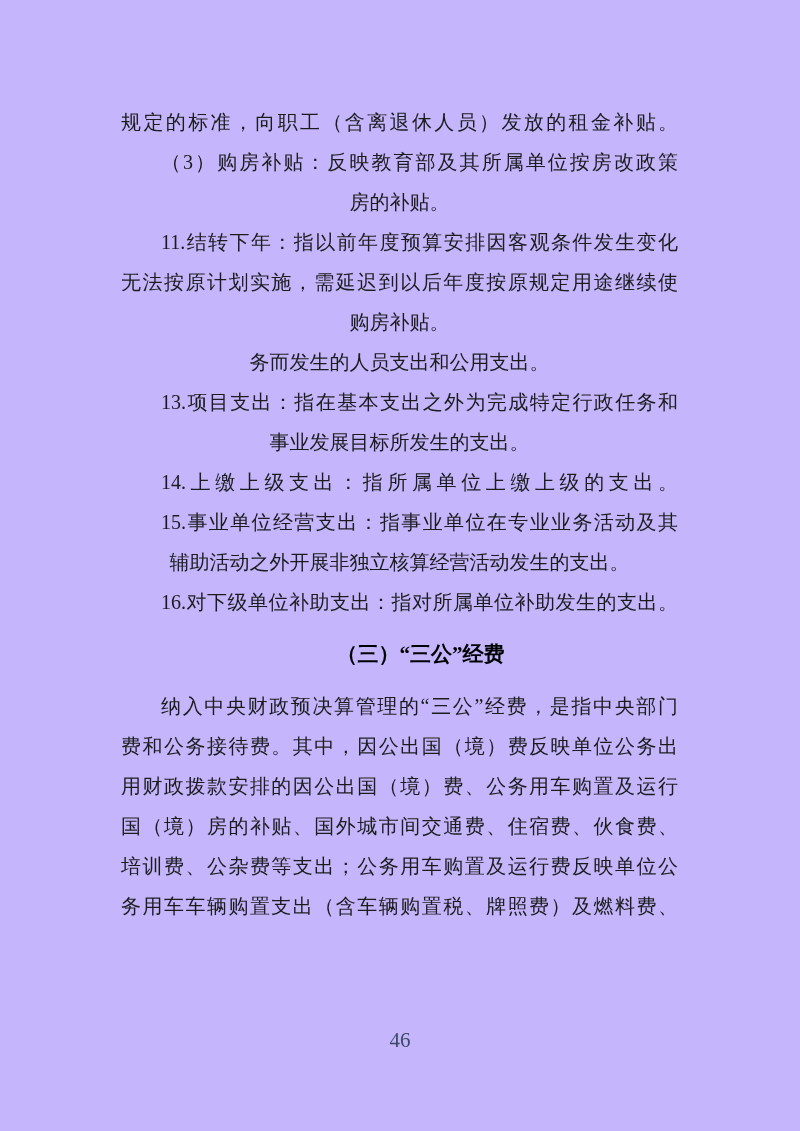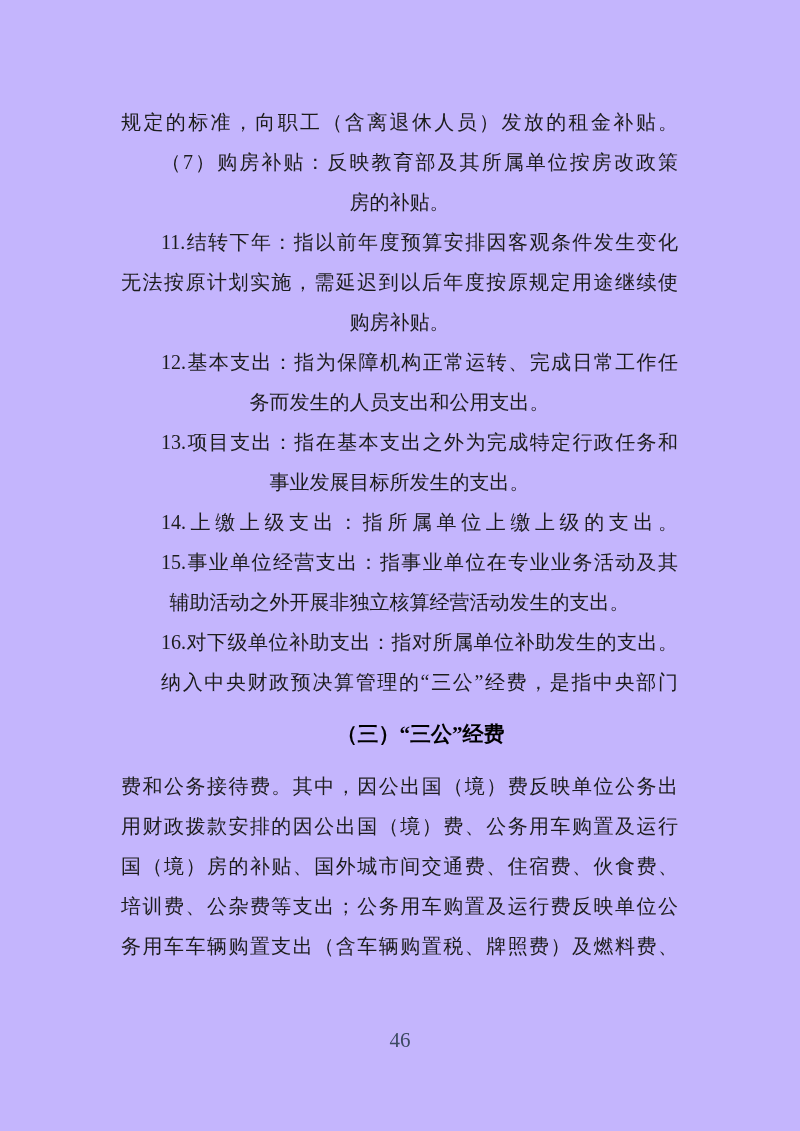--- a/index.html
+++ b/index.html
@@ -60,35 +60,34 @@
     color: #3d4a63;
     margin-top: 24px;
   }
 </style>
 </head>
 <body>
 
 <div class="sheet">
   <main class="page-body">
       <div class="line fill">规定的标准，向职工（含离退休人员）发放的租金补贴。</div>
-      <div class="line indent fill">（7）购房补贴：反映教育部及其所属单位按房改政策</div>
+      <div class="line indent fill">（3）购房补贴：反映教育部及其所属单位按房改政策</div>
       <div class="line">房的补贴。</div>
       <div class="line indent fill">11.结转下年：指以前年度预算安排因客观条件发生变化</div>
       <div class="line fill">无法按原计划实施，需延迟到以后年度按原规定用途继续使</div>
       <div class="line">购房补贴。</div>
-      <div class="line indent fill">12.基本支出：指为保障机构正常运转、完成日常工作任</div>
       <div class="line">务而发生的人员支出和公用支出。</div>
       <div class="line indent fill">13.项目支出：指在基本支出之外为完成特定行政任务和</div>
       <div class="line">事业发展目标所发生的支出。</div>
       <div class="line indent fill">14.上缴上级支出：指所属单位上缴上级的支出。</div>
       <div class="line indent fill">15.事业单位经营支出：指事业单位在专业业务活动及其</div>
       <div class="line">辅助活动之外开展非独立核算经营活动发生的支出。</div>
       <div class="line indent fill">16.对下级单位补助支出：指对所属单位补助发生的支出。</div>
+      <div class="line indent heading">（三）“三公”经费</div>
       <div class="line indent fill">纳入中央财政预决算管理的“三公”经费，是指中央部门</div>
-      <div class="line indent heading">（三）“三公”经费</div>
       <div class="line fill">费和公务接待费。其中，因公出国（境）费反映单位公务出</div>
       <div class="line fill">用财政拨款安排的因公出国（境）费、公务用车购置及运行</div>
       <div class="line fill">国（境）房的补贴、国外城市间交通费、住宿费、伙食费、</div>
       <div class="line fill">培训费、公杂费等支出；公务用车购置及运行费反映单位公</div>
       <div class="line fill">务用车车辆购置支出（含车辆购置税、牌照费）及燃料费、</div>
     </main>
   <footer class="page-footer">
     <span class="page-number">46</span>
   </footer>
 </div>

